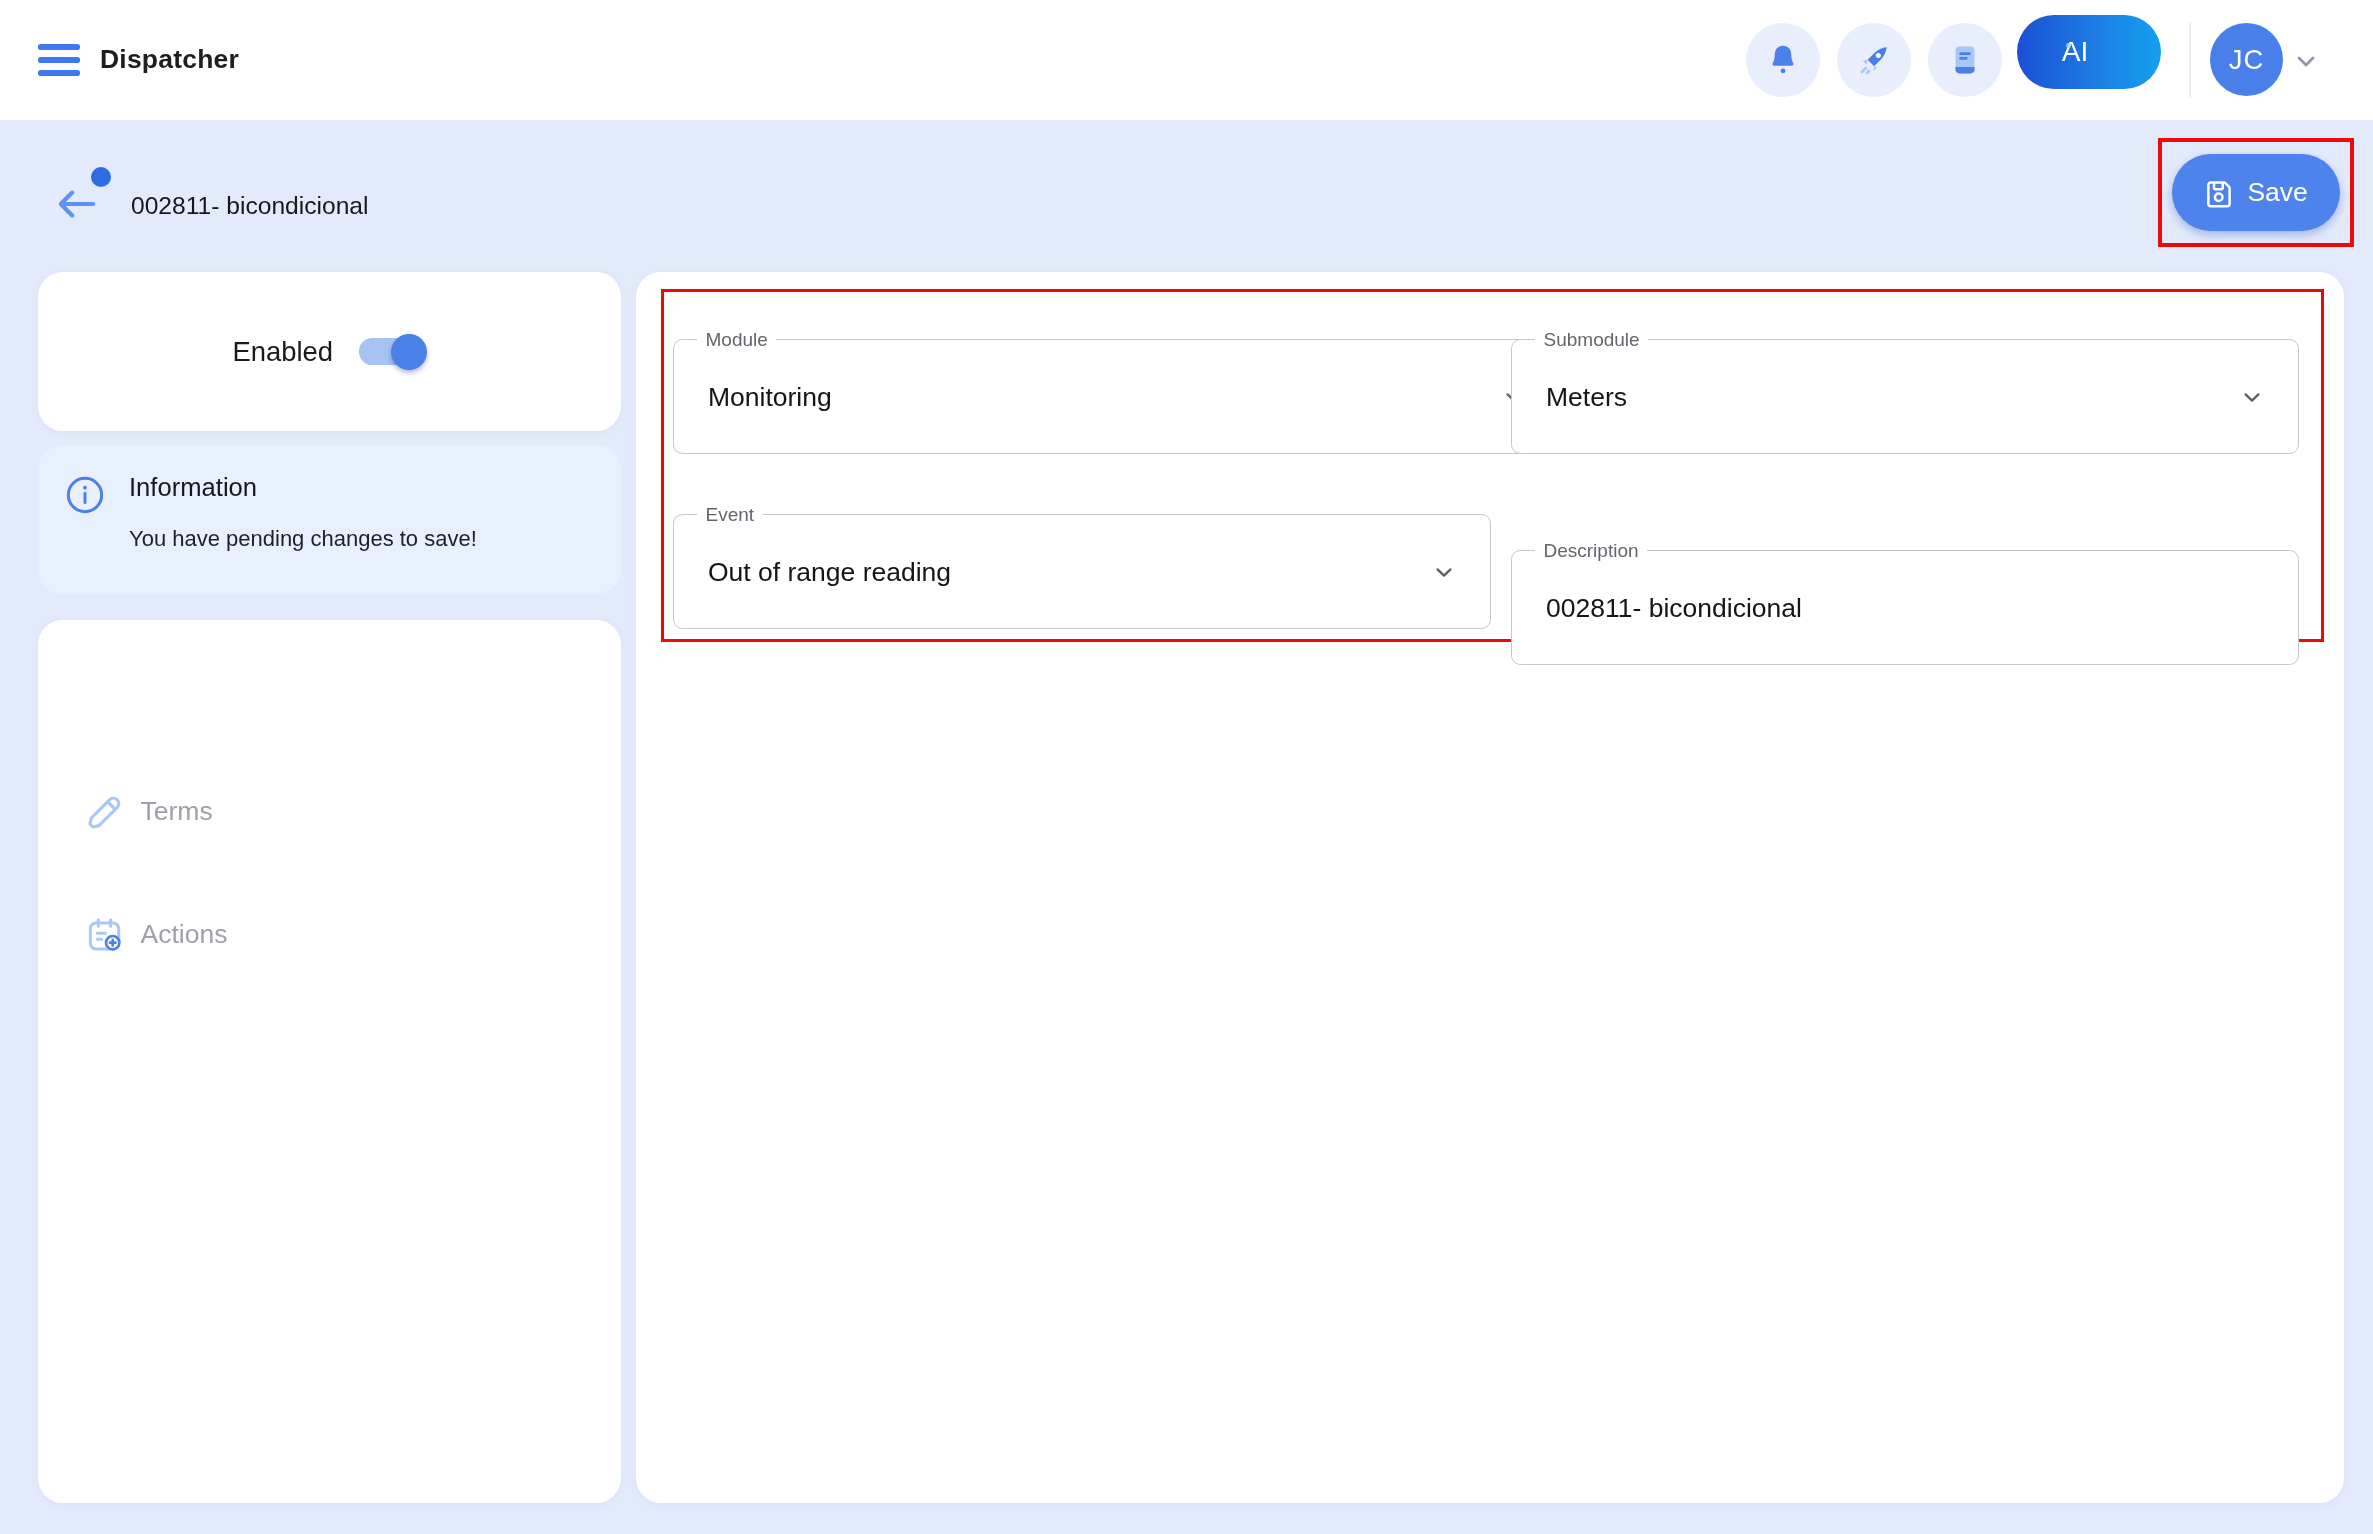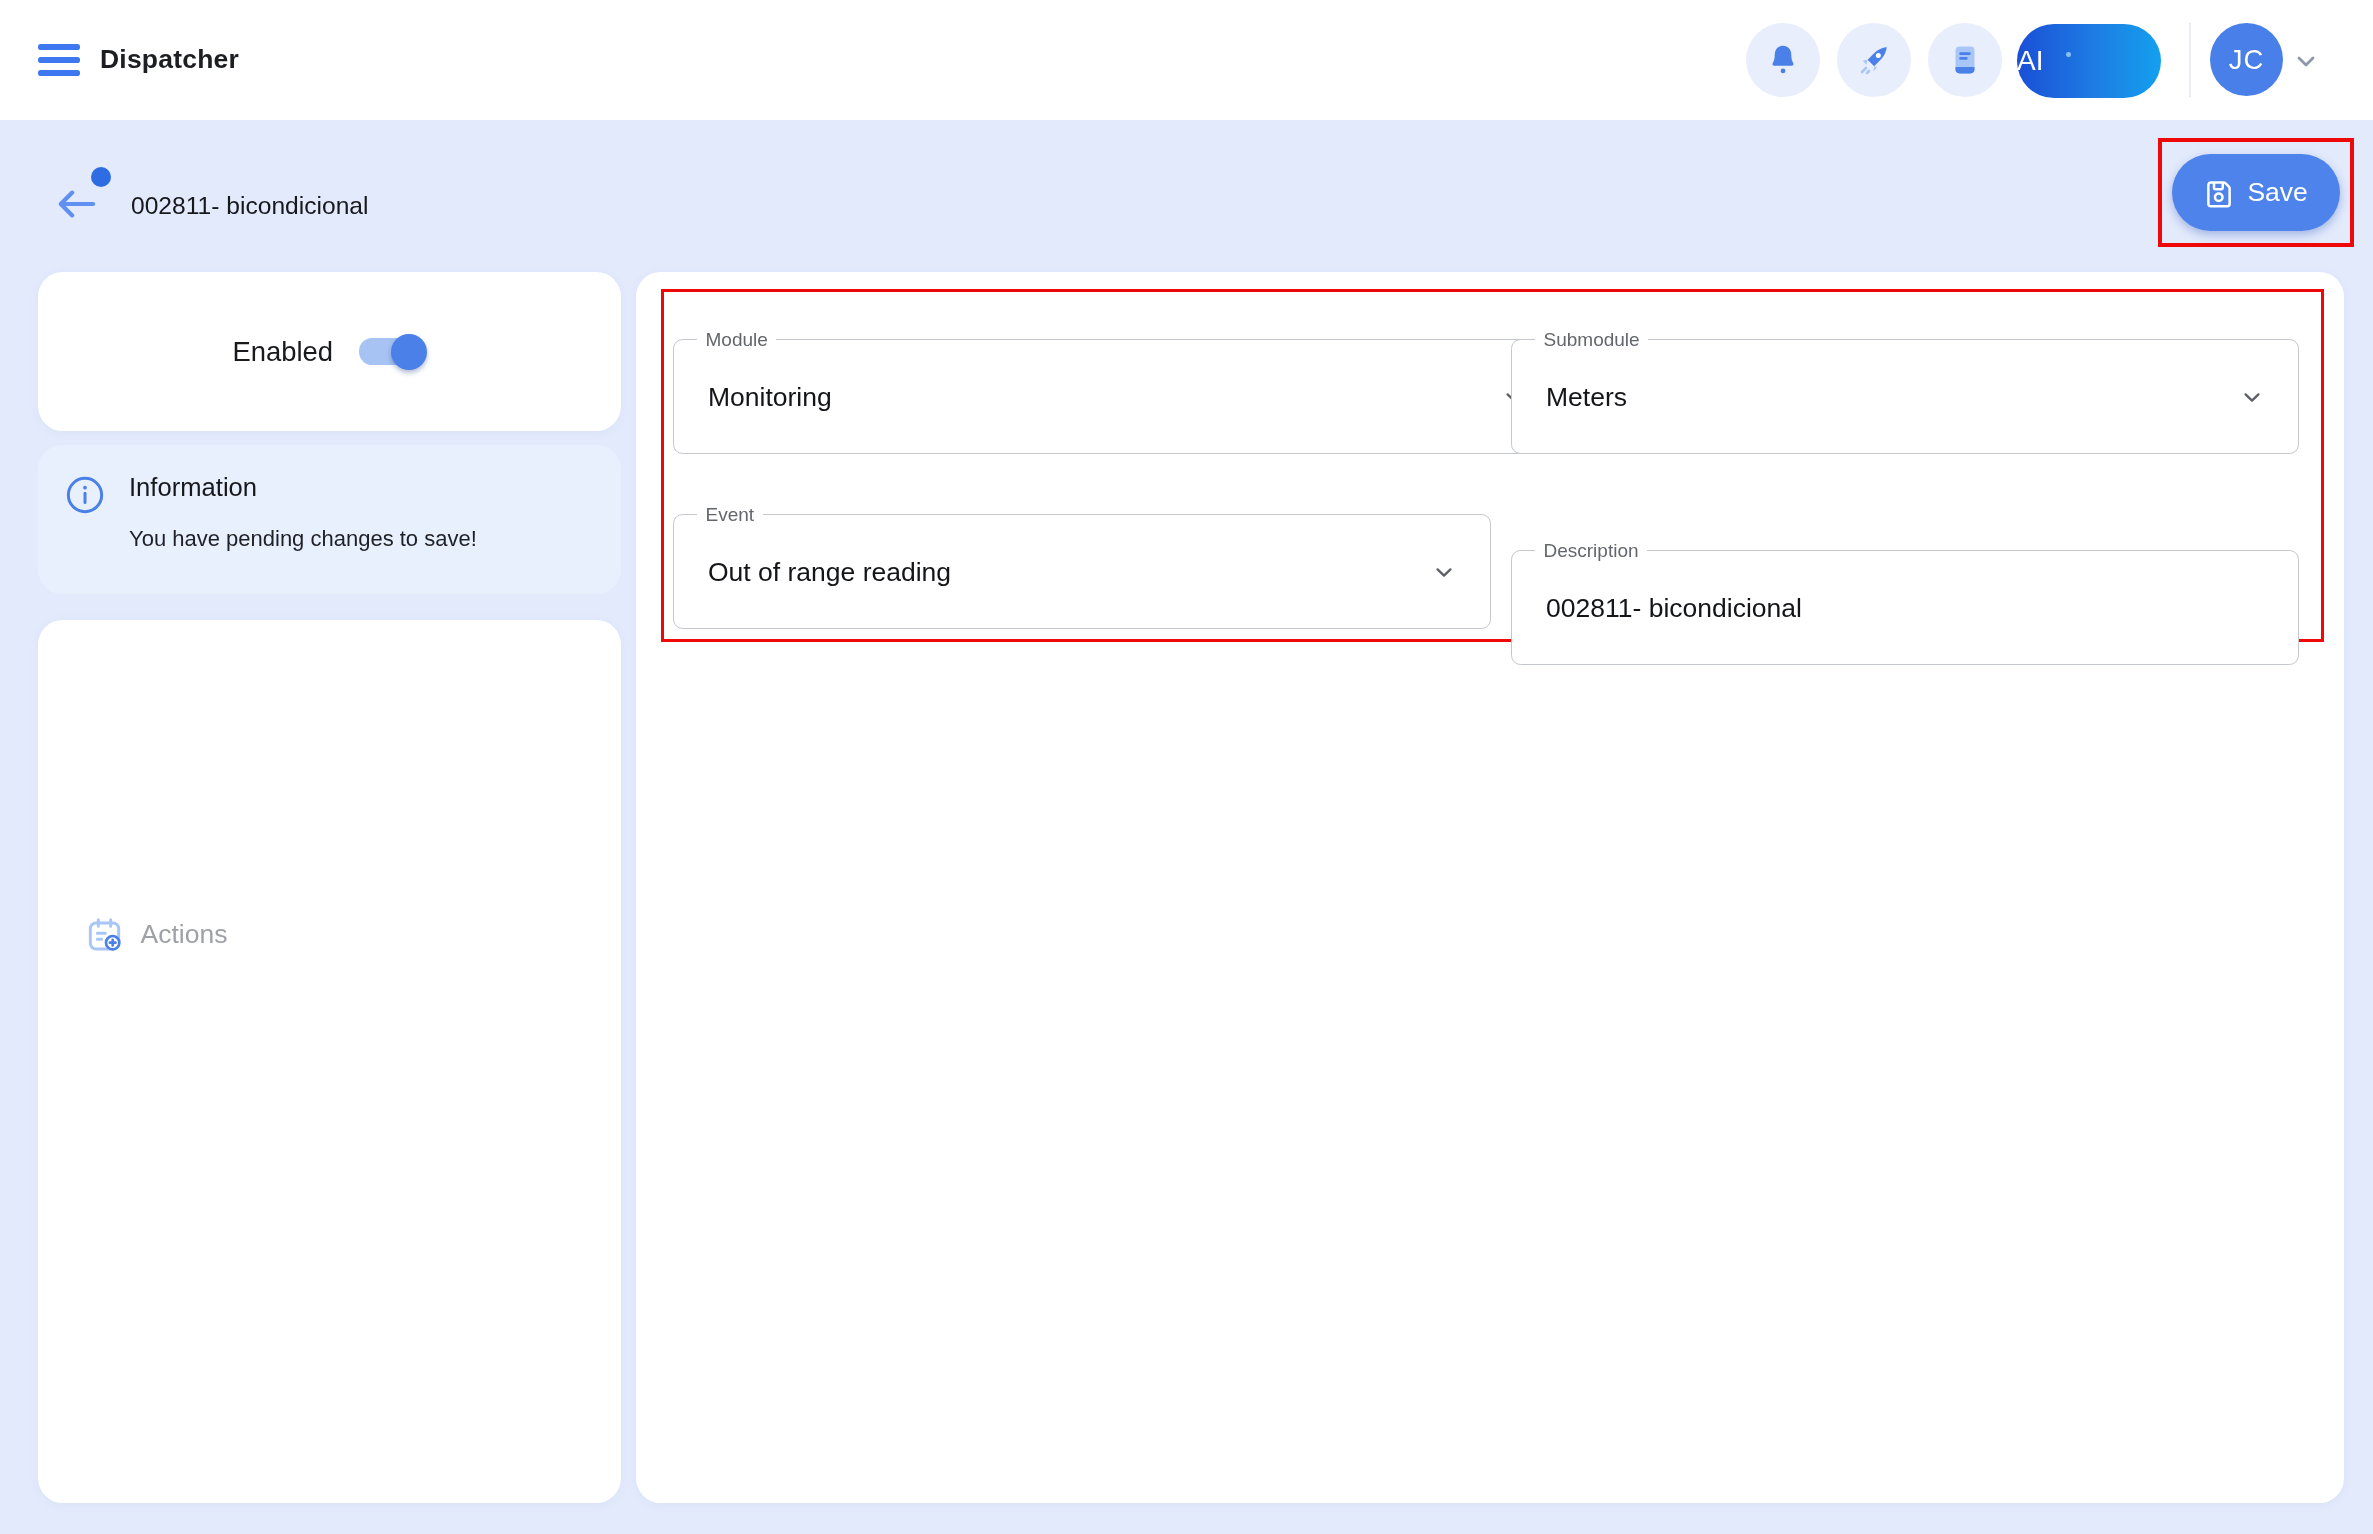--- a/index.html
+++ b/index.html
@@ -11,23 +11,23 @@
     overflow:hidden;
     color:#17181c;
   }
   
   .appbar { position:absolute; left:0; top:0; width:2373px; height:120px; background:#ffffff; }
   .hamburger { position:absolute; left:38px; top:44px; width:42px; height:32px; display:flex; flex-direction:column; justify-content:space-between; cursor:pointer; }
   .hamburger span { display:block; height:5.7px; border-radius:2.8px; background:#3d78f0; }
   .app-title { position:absolute; left:100px; top:44px; font-size:26.5px; font-weight:bold; color:#1d1e22; letter-spacing:0.2px; }
   .icon-circle { position:absolute; top:23px; width:74px; height:74px; border-radius:50%; background:#e8eefc; display:flex; align-items:center; justify-content:center; cursor:pointer; }
   .ic-bell { left:1746px; } .ic-rocket { left:1837px; } .ic-book { left:1928px; }
-  .ai-pill { position:absolute; left:2017px; top:24px; width:144px; height:74px; border-radius:37px;
+  .ai-pill { position:absolute; left:2017px; top:15px; width:144px; height:74px; border-radius:37px;
     background:linear-gradient(90deg,#1a4fd6 0%,#1e7de4 55%,#13a0ee 100%);
-    display:flex; align-items:center; justify-content:flex-start; padding-right:28px; cursor:pointer; }
+    display:flex; align-items:center; justify-content:center; padding-right:28px; cursor:pointer; }
   .ai-pill .ai-label { color:#ffffff; font-size:28px; font-weight:500; }
   .ai-pill .spark { position:absolute; left:49px; top:28px; width:4.7px; height:4.7px; border-radius:50%; background:#9fd4f5; opacity:.8; }
   .header-divider { position:absolute; left:2189px; top:23px; width:1.9px; height:74px; background:#ececf0; }
   .avatar { position:absolute; left:2210px; top:23px; width:73px; height:73px; border-radius:50%; background:#497fe8;
     display:flex; align-items:center; justify-content:center; color:#fff; font-size:27.4px; font-weight:500; letter-spacing:0.9px; cursor:pointer; }
   .avatar-chevron { position:absolute; left:2292px; top:47px; cursor:pointer; }
 
   
   .back-arrow { position:absolute; left:55px; top:185px; cursor:pointer; }
   .back-dot { position:absolute; left:91px; top:167px; width:20px; height:20px; border-radius:50%; background:#2d6ce2; }
@@ -168,20 +168,28 @@
       <circle cx="12" cy="12" r="10" fill="none" stroke="#4a80e8" stroke-width="1.8"></circle>
       <path d="M12 11v5.5" stroke="#4a80e8" stroke-width="1.8" stroke-linecap="round"></path>
       <circle cx="12" cy="7.6" r="1.1" fill="#4a80e8"></circle>
     </svg>
   </span>
   <div class="info-title">Information</div>
   <div class="info-message">You have pending changes to save!</div>
 </div>
 
 <div class="card nav-card">
+  <div class="nav-item nav-terms">
+    <span class="nav-ic">
+      <svg width="40" height="40" viewBox="0 0 24 24">
+        <path d="M13.6 5.8l4.6 4.6M4.8 21l3.6-.8L19.3 9.3a3.25 3.25 0 0 0-4.6-4.6L3.8 15.6 3 19.2z" fill="none" stroke="#a9c6f8" stroke-width="1.9" stroke-linecap="round" stroke-linejoin="round"></path>
+      </svg>
+    </span>
+    <span class="nav-label">Terms</span>
+  </div>
   <div class="nav-item nav-actions">
     <span class="nav-ic">
       <svg width="40" height="40" viewBox="0 0 24 24">
         <rect x="3.2" y="4.8" width="17" height="15.6" rx="3.4" fill="none" stroke="#a9c6f8" stroke-width="1.8"></rect>
         <path d="M8 2.8v4M15.4 2.8v4M7.4 11h4.8M7.4 14.6h2.6" stroke="#a9c6f8" stroke-width="1.8" stroke-linecap="round"></path>
         <circle cx="16.6" cy="16.6" r="4" fill="#ffffff" stroke="#4a80e8" stroke-width="1.6"></circle>
         <path d="M16.6 14.9v3.4M14.9 16.6h3.4" stroke="#4a80e8" stroke-width="1.6" stroke-linecap="round"></path>
       </svg>
     </span>
     <span class="nav-label">Actions</span>

